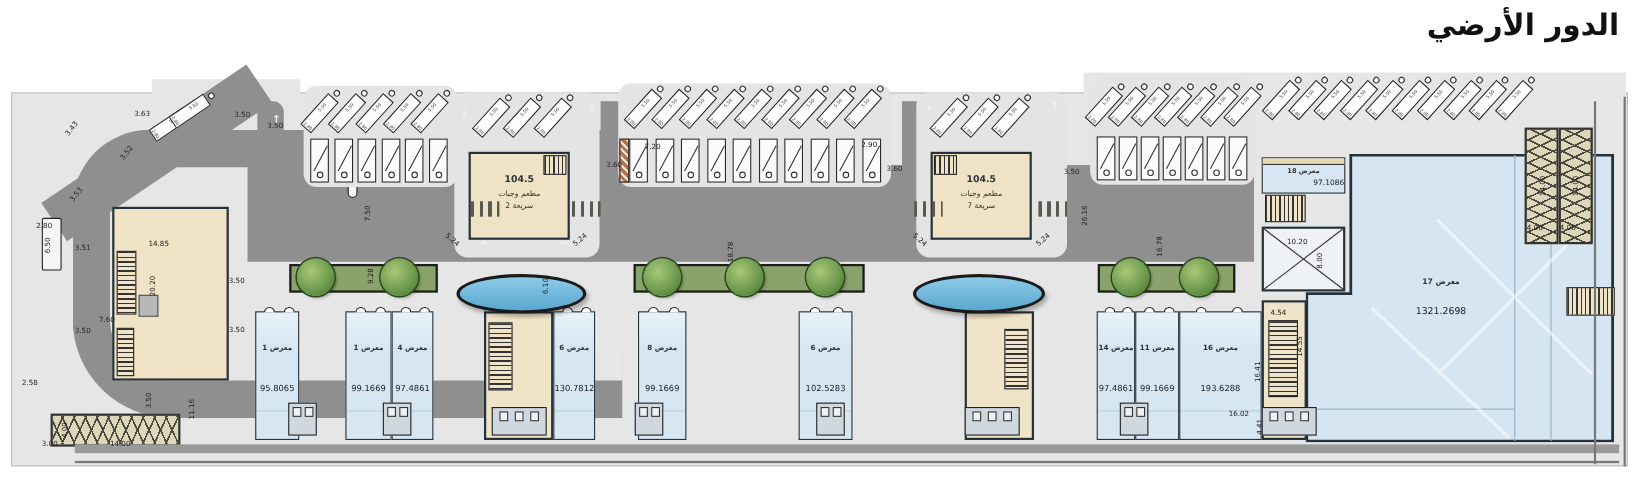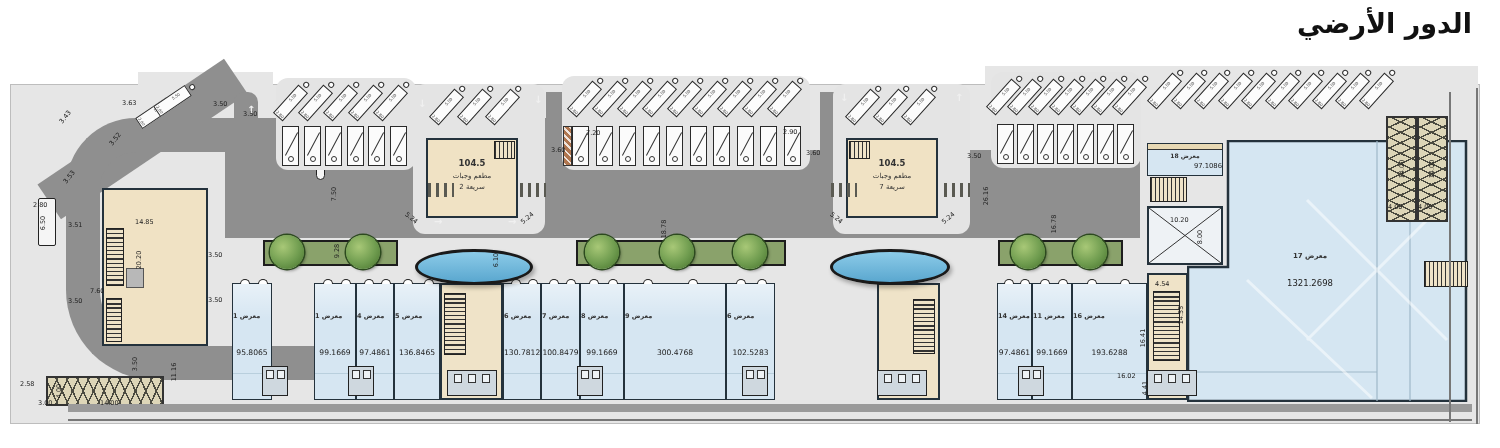--- a/index.html
+++ b/index.html
@@ -16,21 +16,21 @@
   .bldg{background:#f0e2c4;border:2.5px solid #24323c;}
   .core{background:#efe3c8;border:2px solid #24323c;}
   .stair-h{background:#efe3c8;border:1.3px solid #222;
     background-image:repeating-linear-gradient(to bottom,#333 0 1.3px,transparent 1.3px 4.2px);}
   .stair-v{background:#efe3c8;border:1.3px solid #222;
     background-image:repeating-linear-gradient(to right,#333 0 1.2px,transparent 1.2px 4px);}
   .shop{background:#d6e6f2;border:1.8px solid #24323c;
     background-image:linear-gradient(180deg,rgba(255,255,255,.45),rgba(255,255,255,0) 30%),
     linear-gradient(#b9cfdd,#b9cfdd);background-size:100% 100%,100% 1px;
     background-position:0 0,0 78%;background-repeat:no-repeat;}
-  .slab{width:100%;text-align:left;font-size:6.5px;font-weight:700;color:#333;direction:rtl;white-space:nowrap;top:28px;}
+  .slab{width:100%;text-align:center;font-size:6.5px;font-weight:700;color:#333;direction:rtl;white-space:nowrap;top:28px;}
   .sval{width:100%;text-align:center;font-size:7.6px;color:#222;white-space:nowrap;top:64px;}
   .door{width:10px;height:5px;background:#fff;border:1.2px solid #222;border-bottom:0;border-radius:8px 8px 0 0;top:-5px;}
   .wc{background:#cfd8df;border:1.5px solid #222;}
   .wc>div{background:#eef2f5;border:1px solid #333;width:8px;height:9px;top:3px;}
   .stall{background:#fcfcfc;border:1px solid #2a2a2a;width:13px;height:38px;}
   .pstall{background:#fbfbfb;border:1px solid #2a2a2a;width:17px;height:40px;}
   .circ{width:6px;height:6px;border:1px solid #333;border-radius:50%;left:2px;top:-9px;background:#fff;}
   .pcirc{width:6px;height:6px;border:1px solid #333;border-radius:50%;left:5px;bottom:3px;background:#fff;}
   .slash{width:1.2px;height:26px;background:#333;left:8px;top:4px;transform:rotate(28deg);}
   .sdim{font-size:4px;color:#444;white-space:nowrap;}
@@ -154,49 +154,31 @@
         <div class="sval" style="">99.1669</div>
         <div class="door" style="left: 8px;"></div>
         <div class="door" style="left: 26px;"></div>
       </div>
       <div class="shop" style="left: 356px; top: 283px; width: 38px; height: 117px;">
         <div class="slab" style="">معرض 4</div>
         <div class="sval" style="">97.4861</div>
         <div class="door" style="left: 7px;"></div>
         <div class="door" style="left: 24px;"></div>
       </div>
-      <div class="shop" style="left: 394px; top: 283px; width: 46px; height: 117px;">
-        <div class="slab" style="">معرض 5</div>
-        <div class="sval" style="">136.8465</div>
-        <div class="door" style="left: 8px;"></div>
-        <div class="door" style="left: 29px;"></div>
-      </div>
       <div class="shop" style="left: 503px; top: 283px; width: 38px; height: 117px;">
         <div class="slab" style="">معرض 6</div>
         <div class="sval" style="">130.7812</div>
         <div class="door" style="left: 7px;"></div>
         <div class="door" style="left: 24px;"></div>
       </div>
-      <div class="shop" style="left: 541px; top: 283px; width: 39px; height: 117px;">
-        <div class="slab" style="">معرض 7</div>
-        <div class="sval" style="">100.8479</div>
-        <div class="door" style="left: 7px;"></div>
-        <div class="door" style="left: 24px;"></div>
-      </div>
       <div class="shop" style="left: 580px; top: 283px; width: 44px; height: 117px;">
         <div class="slab" style="">معرض 8</div>
         <div class="sval" style="">99.1669</div>
         <div class="door" style="left: 8px;"></div>
         <div class="door" style="left: 27px;"></div>
-      </div>
-      <div class="shop" style="left: 624px; top: 283px; width: 102px; height: 117px;">
-        <div class="slab" style="">معرض 9</div>
-        <div class="sval" style="">300.4768</div>
-        <div class="door" style="left: 18px;"></div>
-        <div class="door" style="left: 63px;"></div>
       </div>
       <div class="shop" style="left: 726px; top: 283px; width: 49px; height: 117px;">
         <div class="slab" style="">معرض 6</div>
         <div class="sval" style="">102.5283</div>
         <div class="door" style="left: 9px;"></div>
         <div class="door" style="left: 30px;"></div>
       </div>
       <div class="shop" style="left: 997px; top: 283px; width: 35px; height: 117px;">
         <div class="slab" style="">معرض 14</div>
         <div class="sval" style="">97.4861</div>
@@ -527,21 +509,21 @@
       <div class="dim" style="left: 62px; top: 173px; transform: rotate(-52deg); transform-origin: center center;">3.53</div>
       <div class="dim" style="left: 33px; top: 201px;">2.80</div>
       <div class="dim" style="left: 36px; top: 219px; transform: rotate(-90deg); transform-origin: center center;">6.50</div>
       <div class="dim" style="left: 68px; top: 221px;">3.51</div>
       <div class="dim" style="left: 135px; top: 218px;">14.85</div>
       <div class="dim" style="left: 130px; top: 256px; transform: rotate(-90deg); transform-origin: center center;">20.20</div>
       <div class="dim" style="left: 208px; top: 251px;">3.50</div>
       <div class="dim" style="left: 57px; top: 287px; margin-left: 33px;">7.60</div>
       <div class="dim" style="left: 68px; top: 297px;">3.50</div>
       <div class="dim" style="left: 208px; top: 296px;">3.50</div>
-      <div class="dim" style="left: 20px; top: 344px; margin-top: 36px;">2.58</div>
+      <div class="dim" style="left: 20px; top: 344px;">2.58</div>
       <div class="dim" style="left: 128px; top: 360px; transform: rotate(-90deg); transform-origin: center center;">3.50</div>
       <div class="dim" style="left: 165px; top: 368px; transform: rotate(-90deg); transform-origin: center center;">11.16</div>
       <div class="dim" style="left: 52px; top: 387px; transform: rotate(-90deg); transform-origin: center center;">4.00</div>
       <div class="dim" style="left: 38px; top: 399px;">3.00</div>
       <div class="dim" style="left: 100px; top: 399px;">14.00</div>
       <div class="dim" style="left: 327px; top: 190px; transform: rotate(-90deg); transform-origin: center center;">7.50</div>
       <div class="dim" style="left: 330px; top: 247px; transform: rotate(-90deg); transform-origin: center center;">9.28</div>
       <div class="dim" style="left: 489px; top: 256px; transform: rotate(-90deg); transform-origin: center center;">6.10</div>
       <div class="dim" style="left: 404px; top: 214px; transform: rotate(40deg); transform-origin: center center;">5.24</div>
       <div class="dim" style="left: 520px; top: 214px; transform: rotate(-40deg); transform-origin: center center;">5.24</div>

